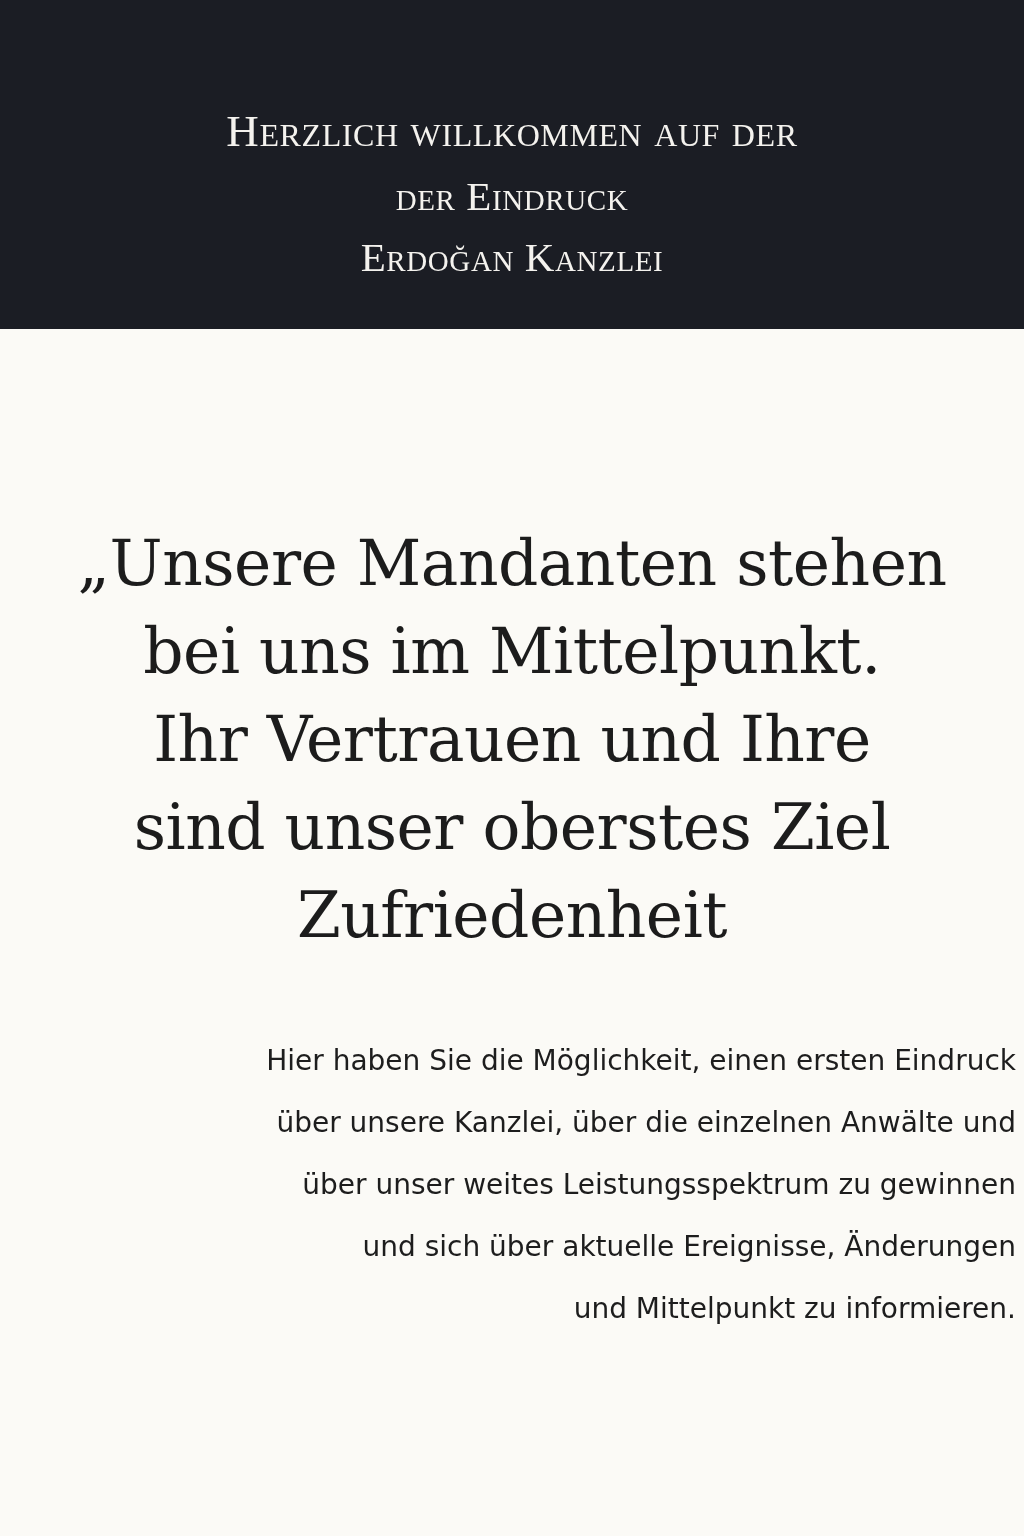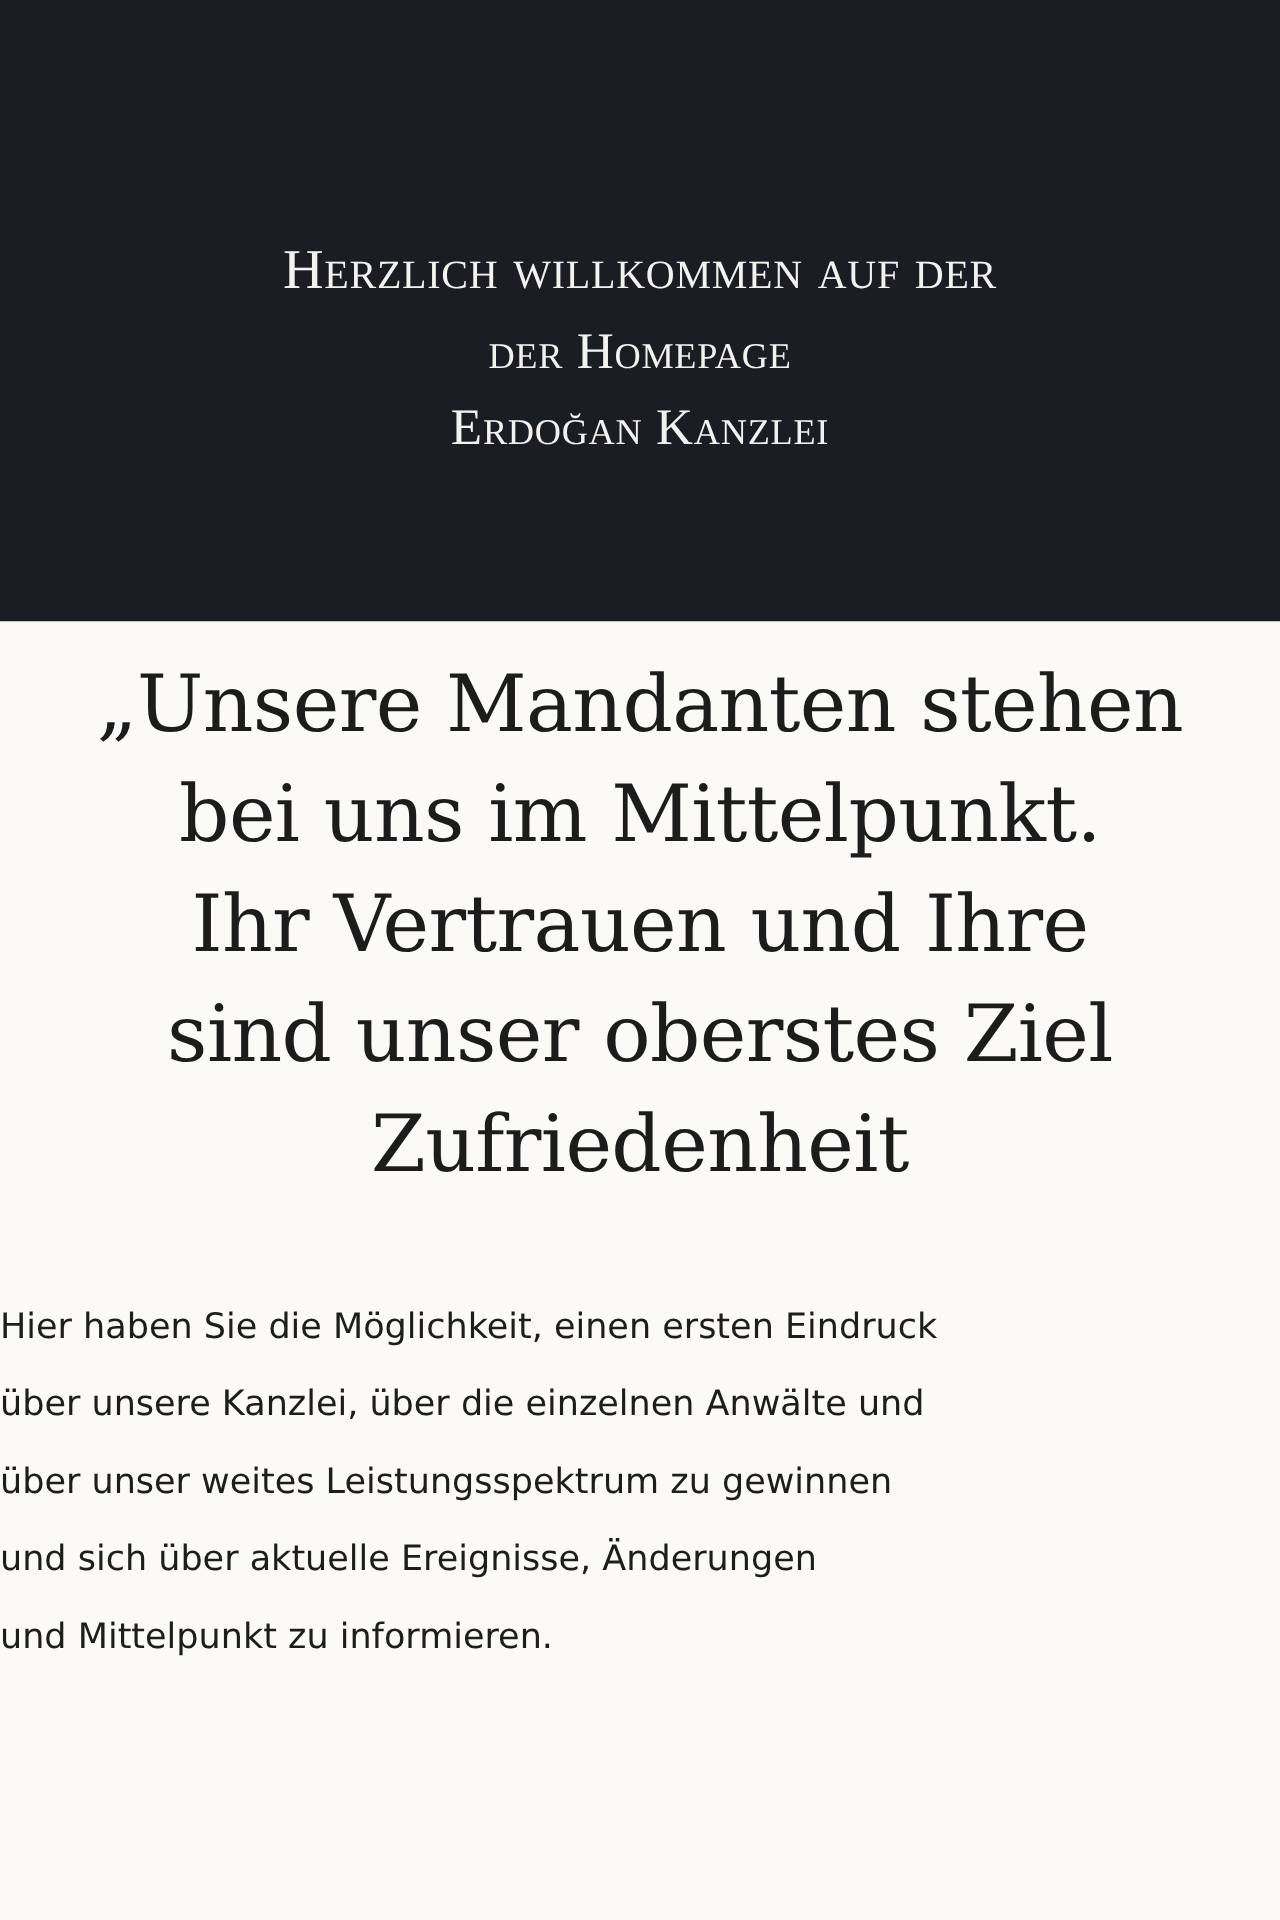--- a/index.html
+++ b/index.html
@@ -20,21 +20,21 @@
     height: 1536px;
     background: #fbfaf6;
   }
 
   
   .hero {
     position: absolute;
     top: 0;
     left: 0;
     width: 1024px;
-    height: 497px;
+    height: 329px;
     background: #1b1d24;
     box-sizing: border-box;
     display: flex;
     flex-direction: column;
     align-items: center;
     justify-content: center;
     padding-top: 58px;
   }
 
   .hero-line {
@@ -68,38 +68,38 @@
     letter-spacing: -0.5px;
     white-space: nowrap;
   }
 
   
   .intro {
     position: absolute;
     top: 1030px;
     left: 0;
     width: 1016px;
-    text-align: left;
+    text-align: right;
   }
   .intro-line {
     color: #1d1d1d;
     font-family: "DejaVu Sans", sans-serif;
     font-size: 28px;
     line-height: 62px;
     white-space: nowrap;
   }
 </style>
 </head>
 <body>
 
 <div class="page">
 
   <div class="hero">
     <div class="hero-line hero-line-1">Herzlich willkommen auf der</div>
-    <div class="hero-line hero-line-2">der Homepage</div>
+    <div class="hero-line hero-line-2">der Eindruck</div>
     <div class="hero-line hero-line-4">Erdoğan Kanzlei</div>
   </div>
 
   <div class="quote">
     <div class="quote-line">„Unsere Mandanten stehen</div>
     <div class="quote-line">bei uns im Mittelpunkt.</div>
     <div class="quote-line">Ihr Vertrauen und Ihre</div>
     <div class="quote-line">sind unser oberstes Ziel</div>
     <div class="quote-line">Zufriedenheit</div>
   </div>

